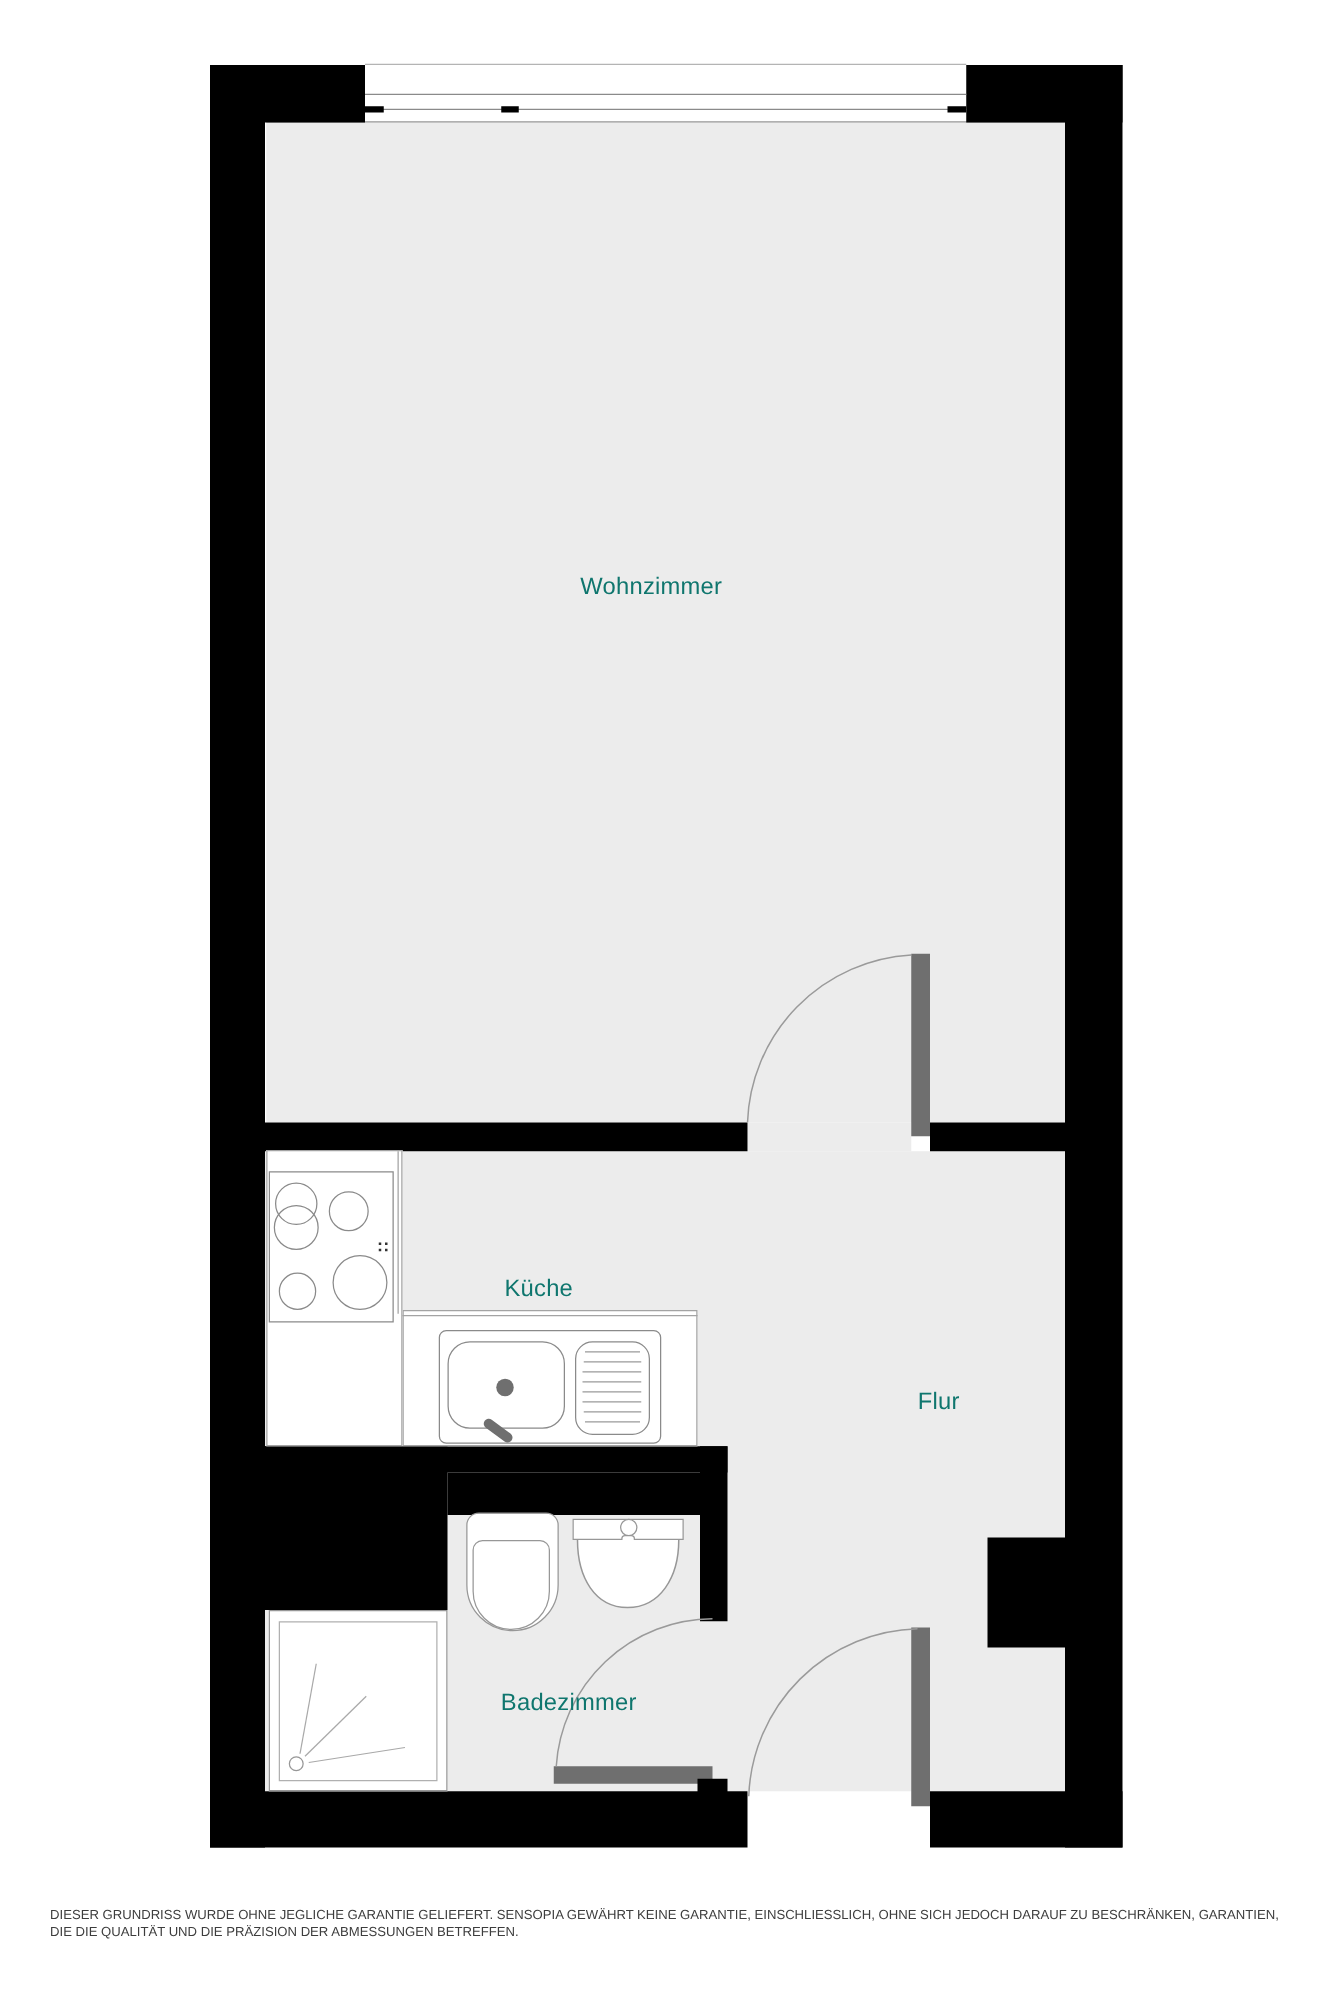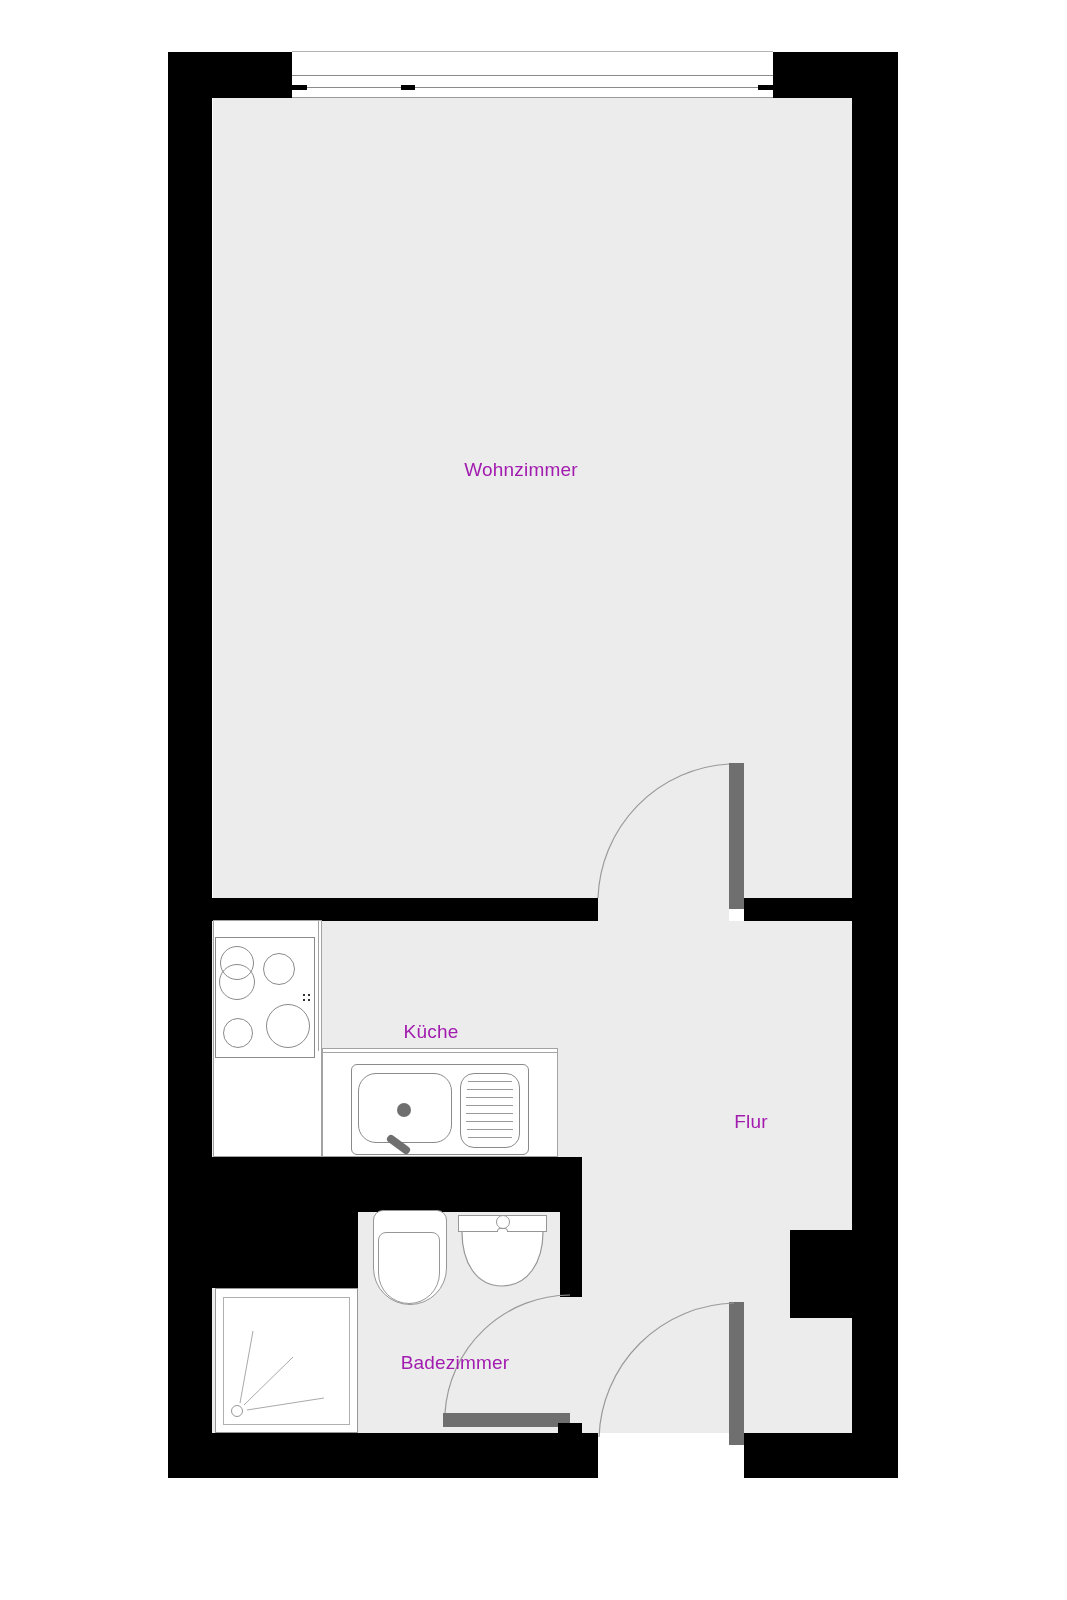--- a/index.html
+++ b/index.html
@@ -9,21 +9,21 @@
   .floor{background:#ececec;z-index:1;}
   .wall{background:#000000;z-index:2;}
   .winline{z-index:2;}
   .fixture{background:#ffffff;border:1px solid #979797;z-index:3;}
   .counter{background:#ffffff;border:1px solid #a3a3a3;z-index:3;}
   .burner{background:transparent;border:1px solid #8a8a8a;border-radius:50%;z-index:3;}
   .leaf{background:#6f6f6f;z-index:3;}
   .slat{background:#9a9a9a;height:1px;z-index:3;}
   .dot{background:#333;width:2px;height:2px;z-index:3;}
   svg.overlay{position:absolute;left:0;top:0;z-index:4;pointer-events:none;}
-  .room-label{position:absolute;transform:translate(-50%,-50%);font-size:19px;color:#a21caf;
+  .room-label{position:absolute;transform:translate(-50%,-50%);font-size:19px;color:#0f766e;
               white-space:nowrap;z-index:5;letter-spacing:0.2px;}
   .disclaimer{position:absolute;left:40px;top:1526px;width:985px;font-size:10.5px;
               line-height:1.32;color:#3d3d3d;z-index:5;}
 </style>
 </head>
 <body>
 
 <div class="page">
 
   <div class="abs floor" style="left:213px;top:97px;width:639px;height:801px;border-top:1px solid #9a9a9a;"></div>
@@ -107,14 +107,15 @@
     <line x1="244" y1="1405" x2="293" y2="1357" stroke="#a9a9a9" stroke-width="1"></line>
     <line x1="247" y1="1410" x2="324" y2="1398" stroke="#a9a9a9" stroke-width="1"></line>
     <line x1="391" y1="1139" x2="406" y2="1150" stroke="#6f6f6f" stroke-width="8" stroke-linecap="round"></line>
   </svg>
 
   <div class="room-label" style="left:521px;top:470px;">Wohnzimmer</div>
   <div class="room-label" style="left:431px;top:1032px;">Küche</div>
   <div class="room-label" style="left:751px;top:1122px;">Flur</div>
   <div class="room-label" style="left:455px;top:1363px;">Badezimmer</div>
 
+  <div class="disclaimer">DIESER GRUNDRISS WURDE OHNE JEGLICHE GARANTIE GELIEFERT. SENSOPIA GEWÄHRT KEINE GARANTIE, EINSCHLIESSLICH, OHNE SICH JEDOCH DARAUF ZU BESCHRÄNKEN, GARANTIEN, DIE DIE QUALITÄT UND DIE PRÄZISION DER ABMESSUNGEN BETREFFEN.</div>
 
 </div>
 
 </body></html>

